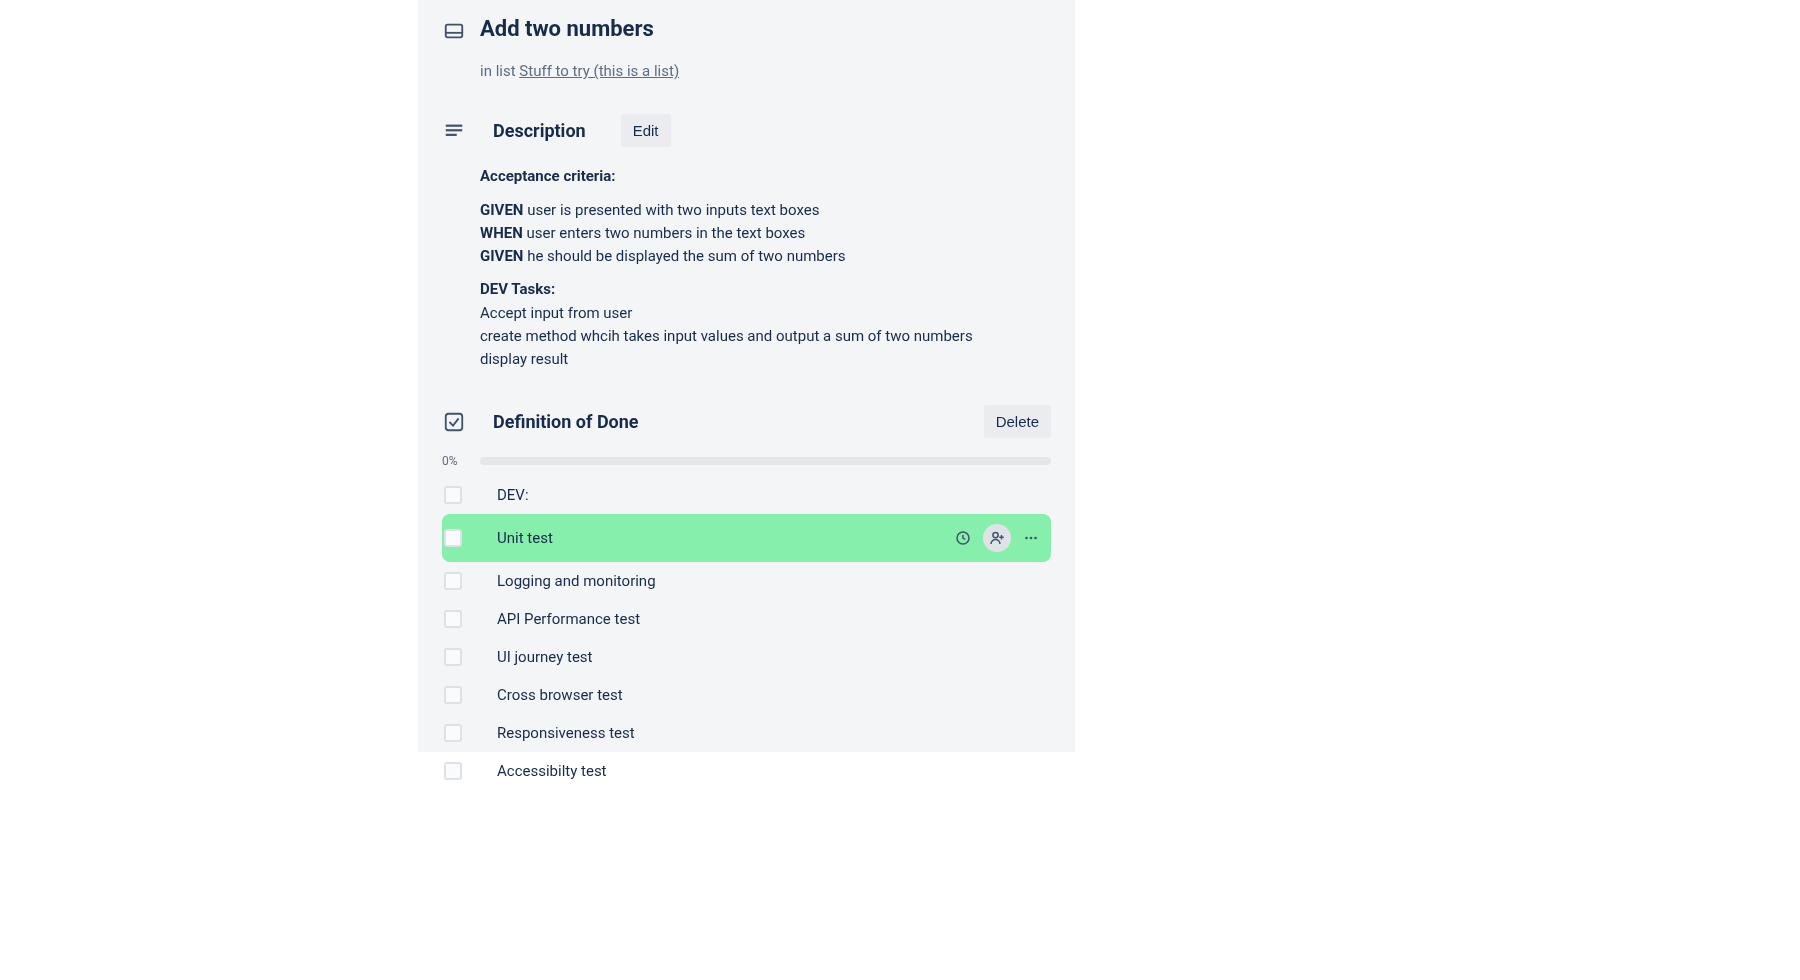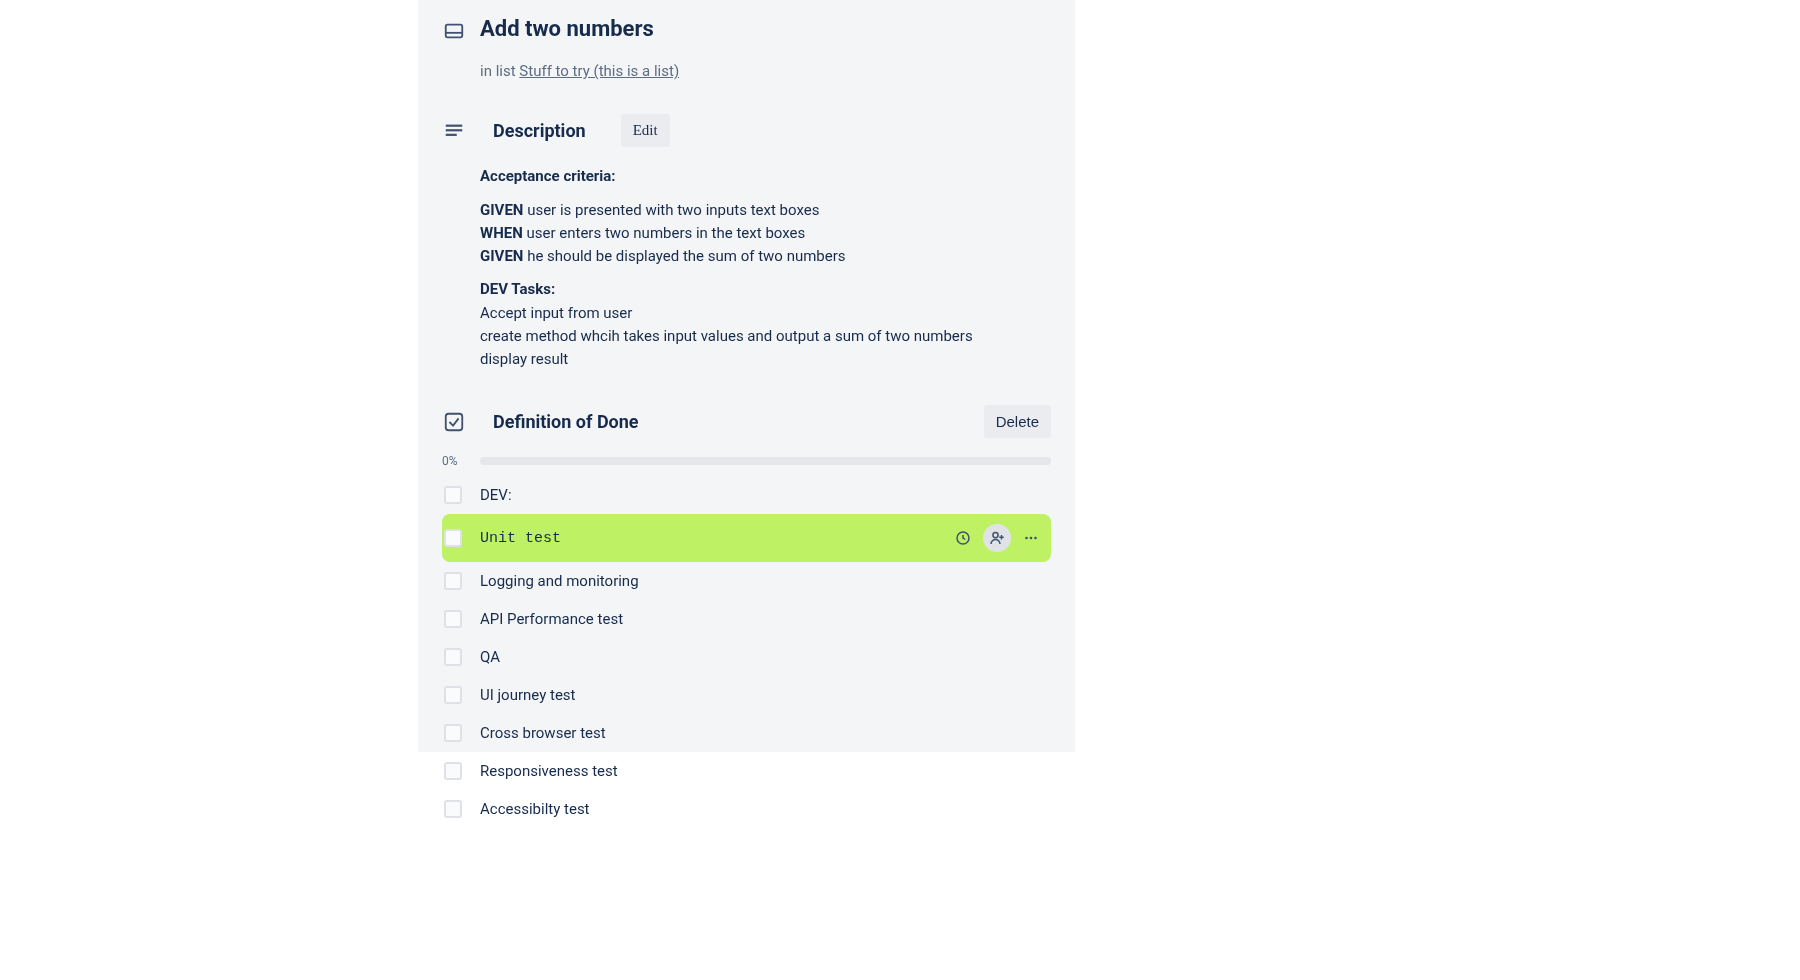--- a/index.html
+++ b/index.html
@@ -63,21 +63,21 @@
   }
   .edit-btn, .delete-btn {
     background: #ebecf0;
     border: none;
     border-radius: 3px;
     padding: 8px 12px;
     font-size: 15px;
     color: #172b4d;
     cursor: pointer;
   }
-  .edit-btn { margin-left: 8px; font-family: Liberation Serif, serif; }
+  .edit-btn { margin-left: 8px; }
   .delete-btn { margin-left: auto; }
 
   .desc-body {
     margin-left: 38px;
     margin-top: 18px;
     font-size: 15px;
     color: #172b4d;
     line-height: 1.55;
   }
   .desc-body p { margin-bottom: 10px; }
@@ -102,28 +102,27 @@
     height: 8px;
     background: #e4e6ea;
     border-radius: 4px;
   }
   .checklist {
     margin-top: 8px;
   }
   .check-item {
     display: flex;
     align-items: center;
-    gap: 18px;
+    gap: 35px;
     padding: 10px 6px 10px 2px;
     border-radius: 8px;
     position: relative;
   }
   .check-item.hovered {
-    background: #bef264;
-    font-family: Liberation Mono, monospace;
+    background: #86efac;
   }
   .check-box {
     width: 18px;
     height: 18px;
     border: 2px solid #dfe1e6;
     border-radius: 3px;
     background: #fafbfc;
     flex: 0 0 18px;
     cursor: pointer;
   }
@@ -253,24 +252,20 @@
         <div class="check-item">
           <div class="check-box"></div>
           <div class="check-label">Logging and monitoring</div>
         </div>
         <div class="check-item">
           <div class="check-box"></div>
           <div class="check-label">API Performance test</div>
         </div>
         <div class="check-item">
           <div class="check-box"></div>
-          <div class="check-label">QA</div>
-        </div>
-        <div class="check-item">
-          <div class="check-box"></div>
           <div class="check-label">UI journey test</div>
         </div>
         <div class="check-item">
           <div class="check-box"></div>
           <div class="check-label">Cross browser test</div>
         </div>
         <div class="check-item">
           <div class="check-box"></div>
           <div class="check-label">Responsiveness test</div>
         </div>

